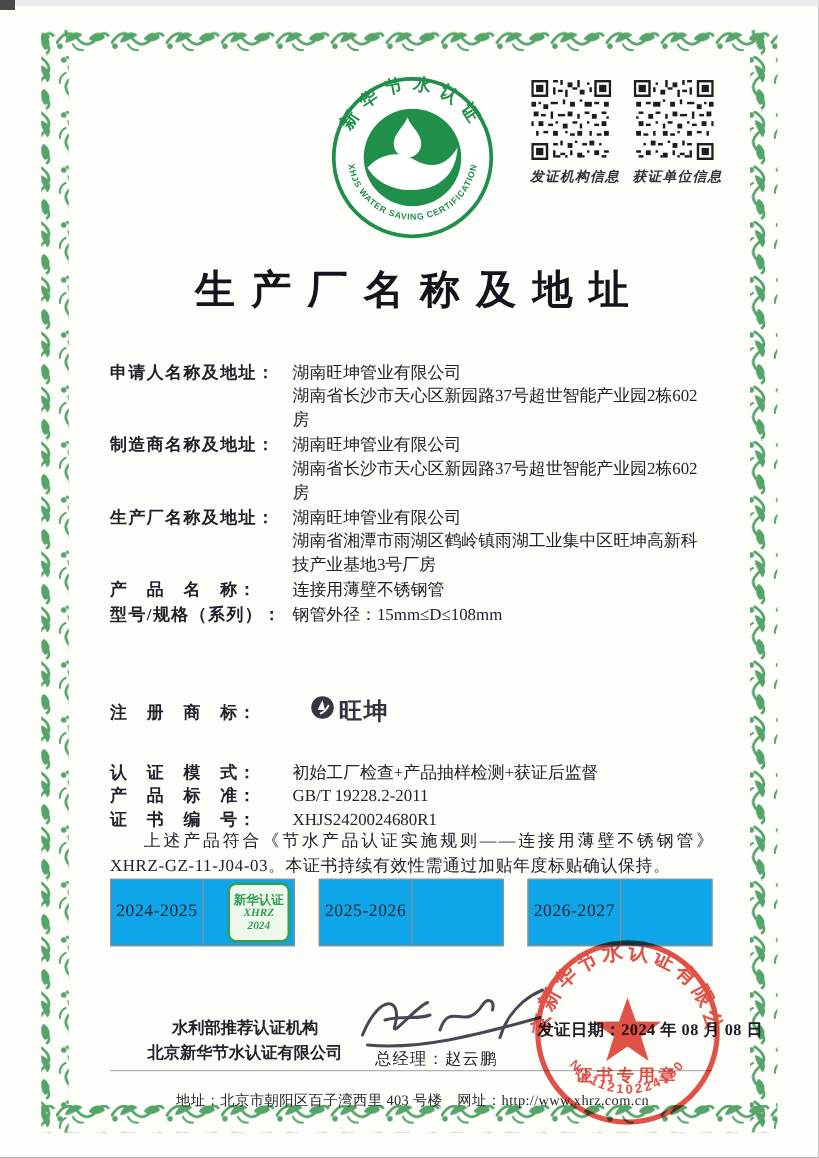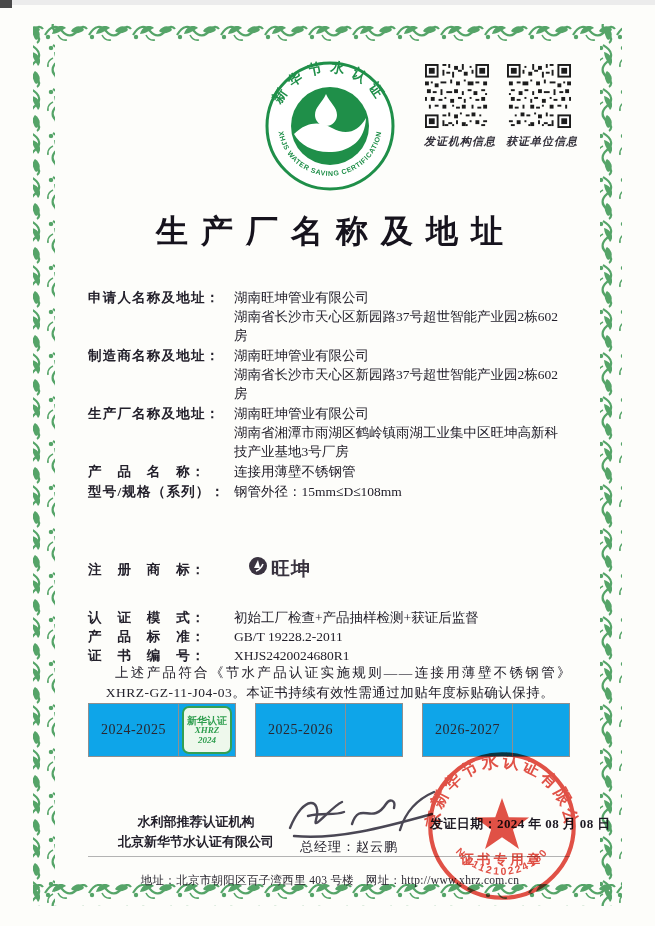--- a/index.html
+++ b/index.html
@@ -34,27 +34,27 @@
 
   .trademark-row{position:absolute;left:88px;top:556px;width:482px;display:flex;align-items:center;}
   .tm-mark{display:flex;align-items:flex-start;margin-left:14px;}
   .tm-name{font-family:"Liberation Sans","DejaVu Sans",sans-serif;font-weight:bold;font-size:19px;letter-spacing:1px;color:#38323e;margin-left:3px;}
 
   .cert-rows{position:absolute;left:88px;top:608px;width:482px;}
   .crow{display:flex;line-height:21px;}
 
   .statement{position:absolute;left:88px;top:663px;width:484px;font-size:13.5px;line-height:19.5px;}
   .statement .l1{display:block;text-indent:2em;text-align:justify;text-align-last:justify;letter-spacing:1.5px;}
-  .statement .l2{display:block;letter-spacing:.5px;text-align:center;}
+  .statement .l2{display:block;letter-spacing:.5px;}
 
   
   .year-row{position:absolute;left:88px;top:703px;width:482px;display:flex;justify-content:space-between;}
   .ybox{width:146px;height:52px;border:1px solid #8f8f8f;display:flex;background:#0ea5e9;}
   .ycell{flex:1;display:flex;align-items:center;justify-content:center;font-size:14px;letter-spacing:.5px;color:#2a2730;}
-  .scell{width:56px;border-left:1px solid #8f8f8f;display:flex;align-items:center;justify-content:center;}
+  .scell{width:56px;border-left:1px solid #8f8f8f;display:flex;align-items:center;justify-content:center;padding-left:16px;}
   .sticker{width:46px;height:44px;border:2px solid #33a054;border-radius:7px;background:#eef8ec;
     display:flex;flex-direction:column;align-items:center;justify-content:center;line-height:1.1;}
   .sticker .s1{font-family:"Liberation Sans","DejaVu Sans",sans-serif;font-size:10px;font-weight:bold;color:#2f9e4f;}
   .sticker .s2,.sticker .s3{font-size:9px;font-weight:bold;font-style:italic;color:#2f9e4f;}
 
   
   .agency{position:absolute;left:94px;top:812px;width:204px;text-align:center;font-size:13px;font-weight:600;line-height:20px;color:#23202b;}
   .signature{position:absolute;left:282px;top:786px;}
   .manager{position:absolute;left:300px;top:838px;font-size:13px;letter-spacing:1px;color:#23202b;}
   .dates{position:absolute;left:430px;top:814px;font-size:13px;font-weight:700;line-height:19px;letter-spacing:.4px;color:#1d1a24;z-index:1;}

